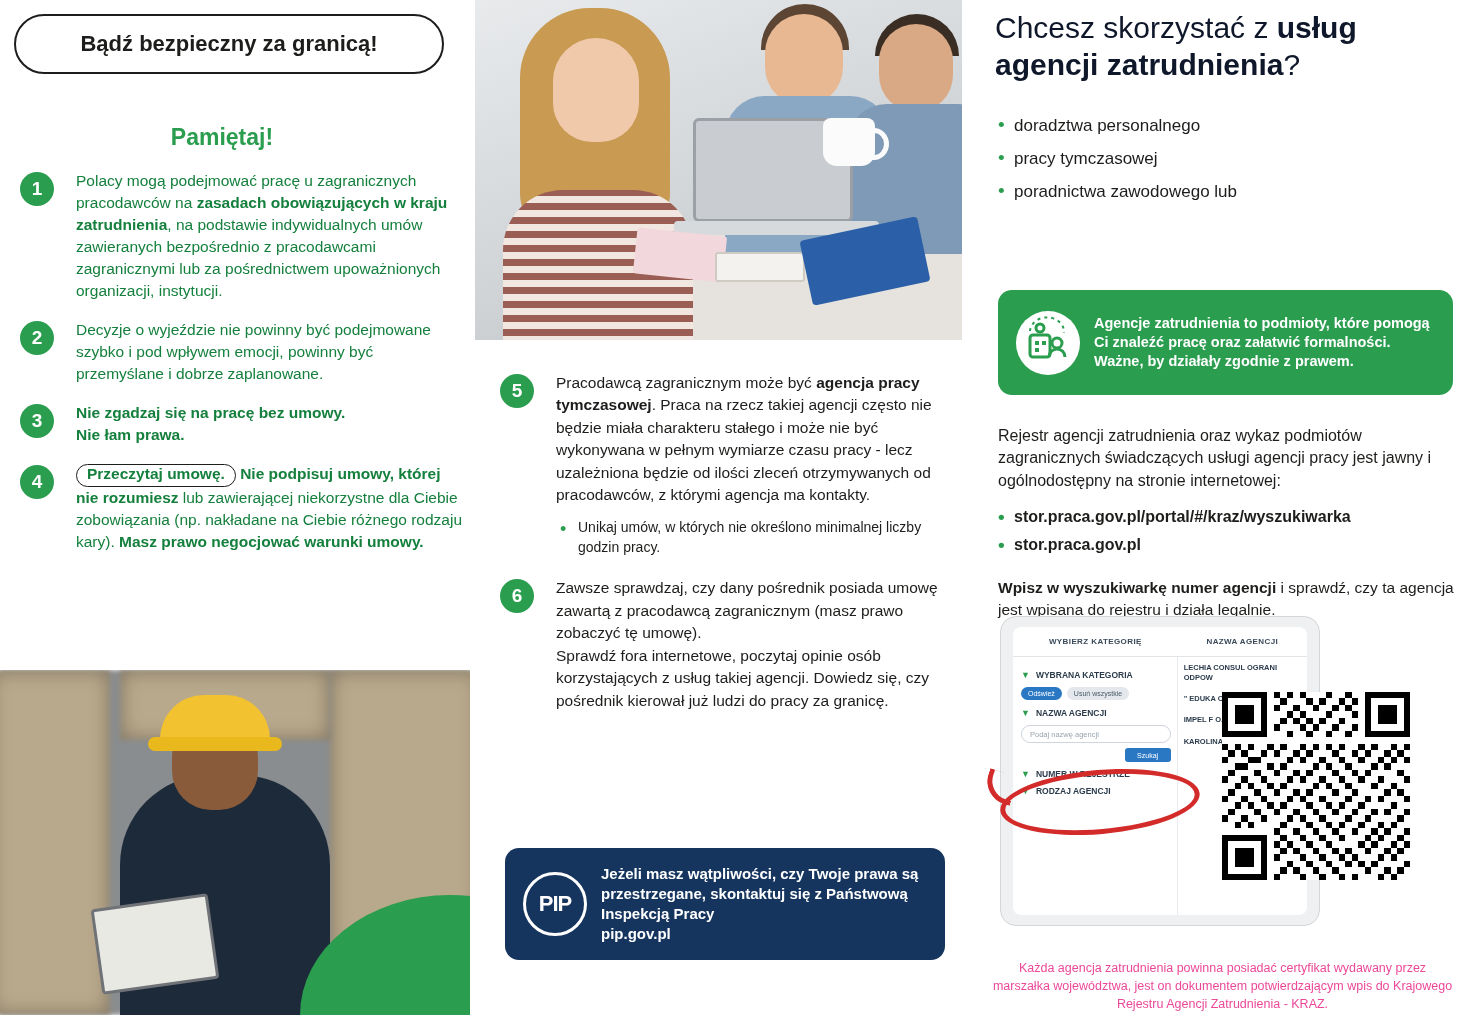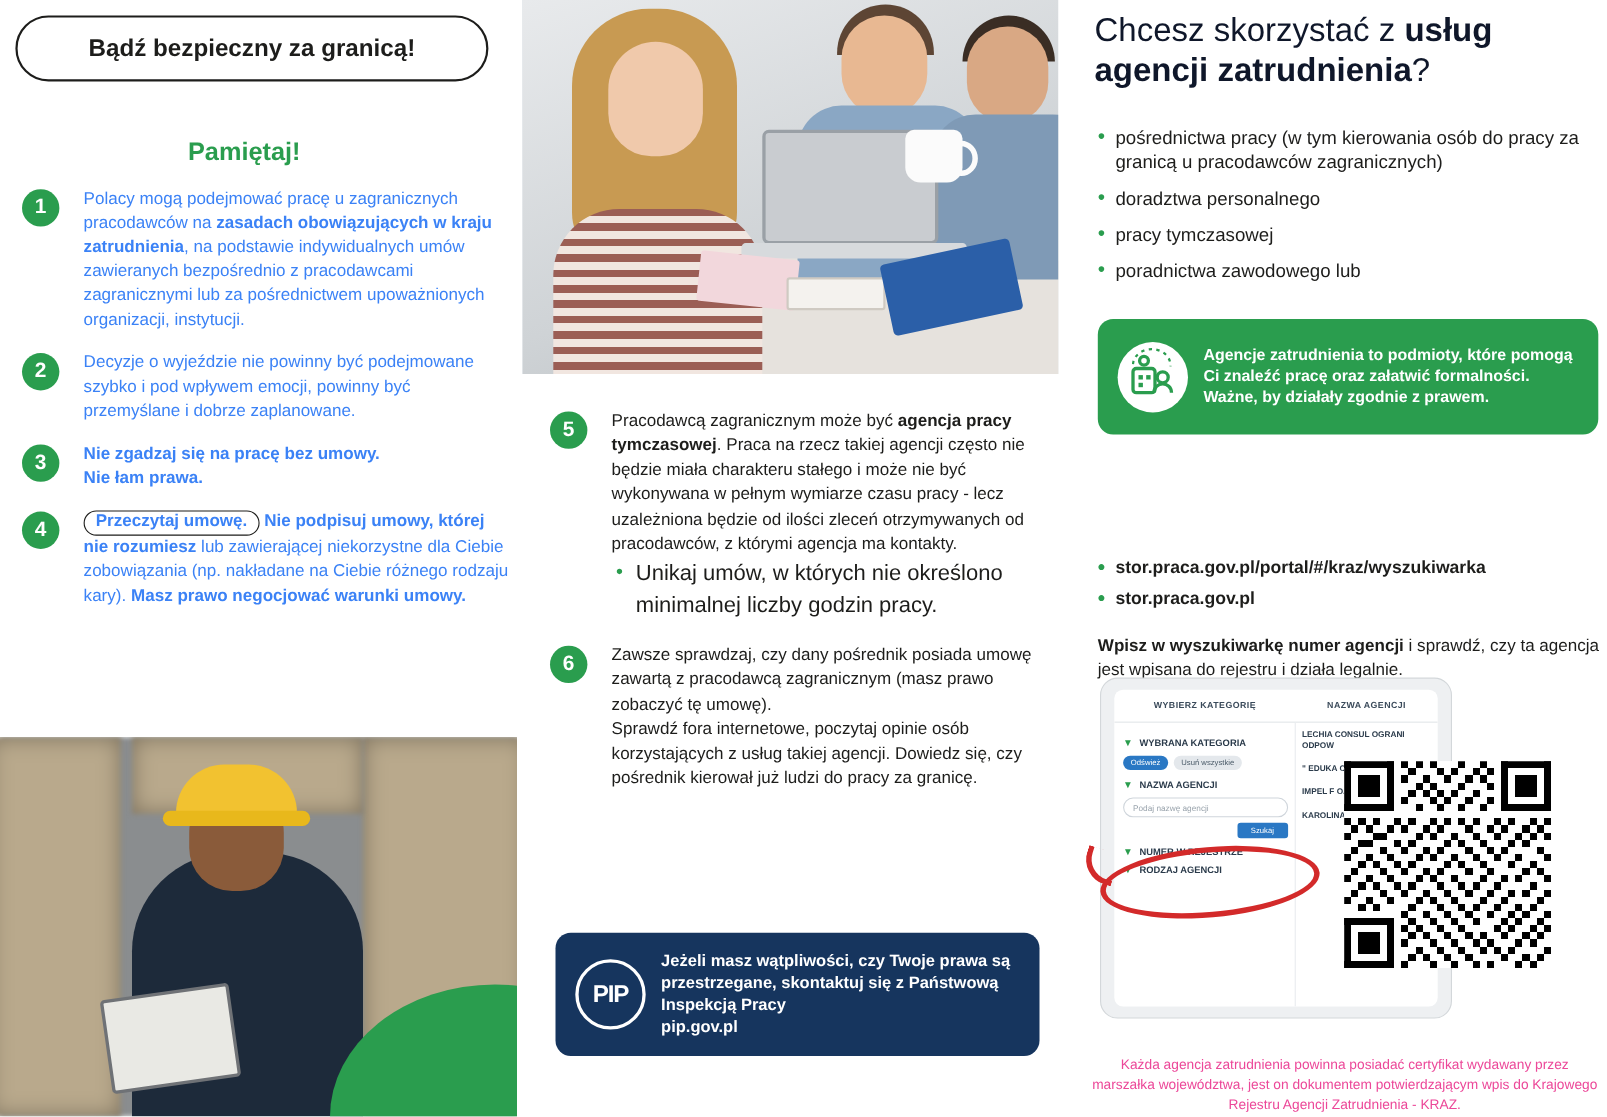--- a/index.html
+++ b/index.html
@@ -30,21 +30,21 @@
   }
   .num-list { position:absolute; left:20px; top:170px; width:444px; }
   .num-item { position:relative; margin-bottom:17px; padding-left:56px; }
   .num-circle {
     position:absolute; left:0; top:2px;
     width:34px; height:34px; border-radius:50%;
     background:#2a9d4e; color:#fff;
     font-size:19px; font-weight:bold;
     display:flex; align-items:center; justify-content:center;
   }
-  .num-text { font-size:15.5px; line-height:1.42; color:#3b82f6; }
+  .num-text { font-size:15.5px; line-height:1.42; color:#15803d; }
   .num-text b { font-weight:bold; }
   .pill-inline {
     display:inline-block; border:1.5px solid #1d1d1b; border-radius:14px;
     padding:0px 10px 2px 10px; font-weight:bold; line-height:1.2;
   }
 
   
   .worker-photo {
     position:absolute; left:0; bottom:0; width:470px; height:345px;
     overflow:hidden;
@@ -126,21 +126,21 @@
   .op-cup { position:absolute; left:348px; top:118px; width:52px; height:48px; background:#fbfbfb; border-radius:8px 8px 14px 14px; }
   .op-cup:after { content:""; position:absolute; right:-14px; top:10px; width:20px; height:22px; border:5px solid #fbfbfb; border-radius:50%; }
   .op-folder { position:absolute; left:330px; top:228px; width:120px; height:66px; background:#2b5fa8; transform:rotate(-12deg); border-radius:4px; }
   .op-papers { position:absolute; left:160px; top:232px; width:90px; height:46px; background:#f2d7dc; transform:rotate(6deg); border-radius:3px; }
   .op-book { position:absolute; left:240px; top:252px; width:90px; height:30px; background:#f4f2ee; border:2px solid #cfcac2; border-radius:3px; }
 
   .mid-list { position:absolute; left:30px; top:372px; width:460px; }
   .mid-item { position:relative; margin-bottom:20px; padding-left:56px; }
   .mid-text { font-size:15.5px; line-height:1.45; }
   .sub-bullet {
-    padding-left:22px; position:relative; font-size:20px; line-height:1.45;
+    margin-top:10px; padding-left:22px; position:relative; font-size:14px; line-height:1.45;
   }
   .sub-bullet:before {
     content:"•"; position:absolute; left:4px; top:-1px; color:#2a9d4e; font-size:18px;
   }
 
   .pip-box {
     position:absolute; left:505px; top:848px; width:440px; height:112px;
     background:#16355e; border-radius:14px; color:#fff;
     display:flex; align-items:center; gap:14px; padding:0 18px;
   }
@@ -297,21 +297,20 @@
 
   <div class="pip-box">
     <div class="pip-logo">PIP</div>
     <div class="pip-text">Jeżeli masz wątpliwości, czy Twoje prawa są przestrzegane, skontaktuj się z Państwową Inspekcją Pracy<br>pip.gov.pl</div>
   </div>
 
   <div class="col-right">
     <div class="r-title">Chcesz skorzystać z <b>usług agencji zatrudnienia</b>?</div>
 
     <div class="r-bullets">
-      <div class="r-bullet">pośrednictwa pracy (w tym kierowania osób do pracy za granicą u pracodawców zagranicznych)</div>
       <div class="r-bullet">doradztwa personalnego</div>
       <div class="r-bullet">pracy tymczasowej</div>
       <div class="r-bullet">poradnictwa zawodowego lub</div>
     </div>
 
     <div class="green-box">
       <div class="gb-icon">
         <svg width="64" height="64" viewBox="0 0 64 64" aria-hidden="true">
           <rect x="14" y="24" width="20" height="22" rx="3" fill="none" stroke="#2a9d4e" stroke-width="3"></rect>
           <rect x="19" y="30" width="4" height="4" fill="#2a9d4e"></rect>
@@ -319,20 +318,21 @@
           <rect x="19" y="37" width="4" height="4" fill="#2a9d4e"></rect>
           <circle cx="41" cy="32" r="5" fill="none" stroke="#2a9d4e" stroke-width="3"></circle>
           <path d="M33 46c0-5 4-8 8-8s8 3 8 8" fill="none" stroke="#2a9d4e" stroke-width="3"></path>
           <circle cx="24" cy="17" r="4" fill="none" stroke="#2a9d4e" stroke-width="3"></circle>
           <path d="M14 20a14 12 0 0 1 34 2" fill="none" stroke="#2a9d4e" stroke-width="2" stroke-dasharray="3 4"></path>
         </svg>
       </div>
       <div class="gb-text"><b>Agencje zatrudnienia</b> to podmioty, które pomogą Ci znaleźć pracę oraz załatwić formalności. Ważne, by działały zgodnie z prawem.</div>
     </div>
 
+    <div class="r-para">Rejestr agencji zatrudnienia oraz wykaz podmiotów zagranicznych świadczących usługi agencji pracy jest jawny i ogólnodostępny na stronie internetowej:</div>
 
     <div class="r-links">
       <div class="r-link">stor.praca.gov.pl/portal/#/kraz/wyszukiwarka</div>
       <div class="r-link">stor.praca.gov.pl</div>
     </div>
 
     <div class="r-cta"><b>Wpisz w wyszukiwarkę numer agencji</b> i sprawdź, czy ta agencja jest wpisana do rejestru i działa legalnie.</div>
   </div>
 
   <div class="shot">

